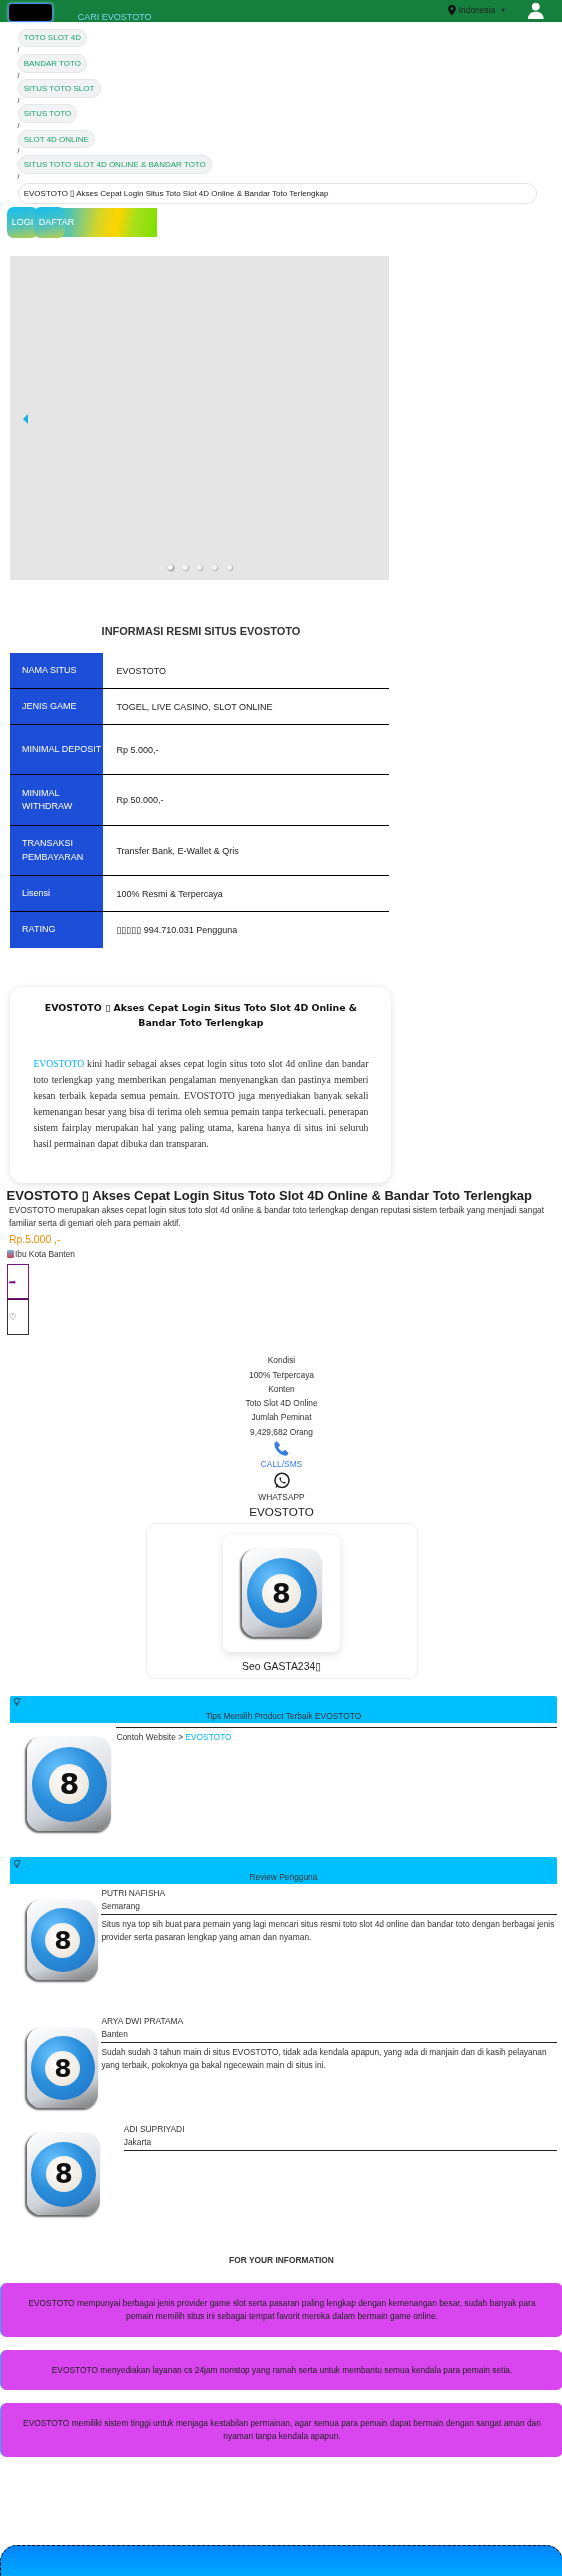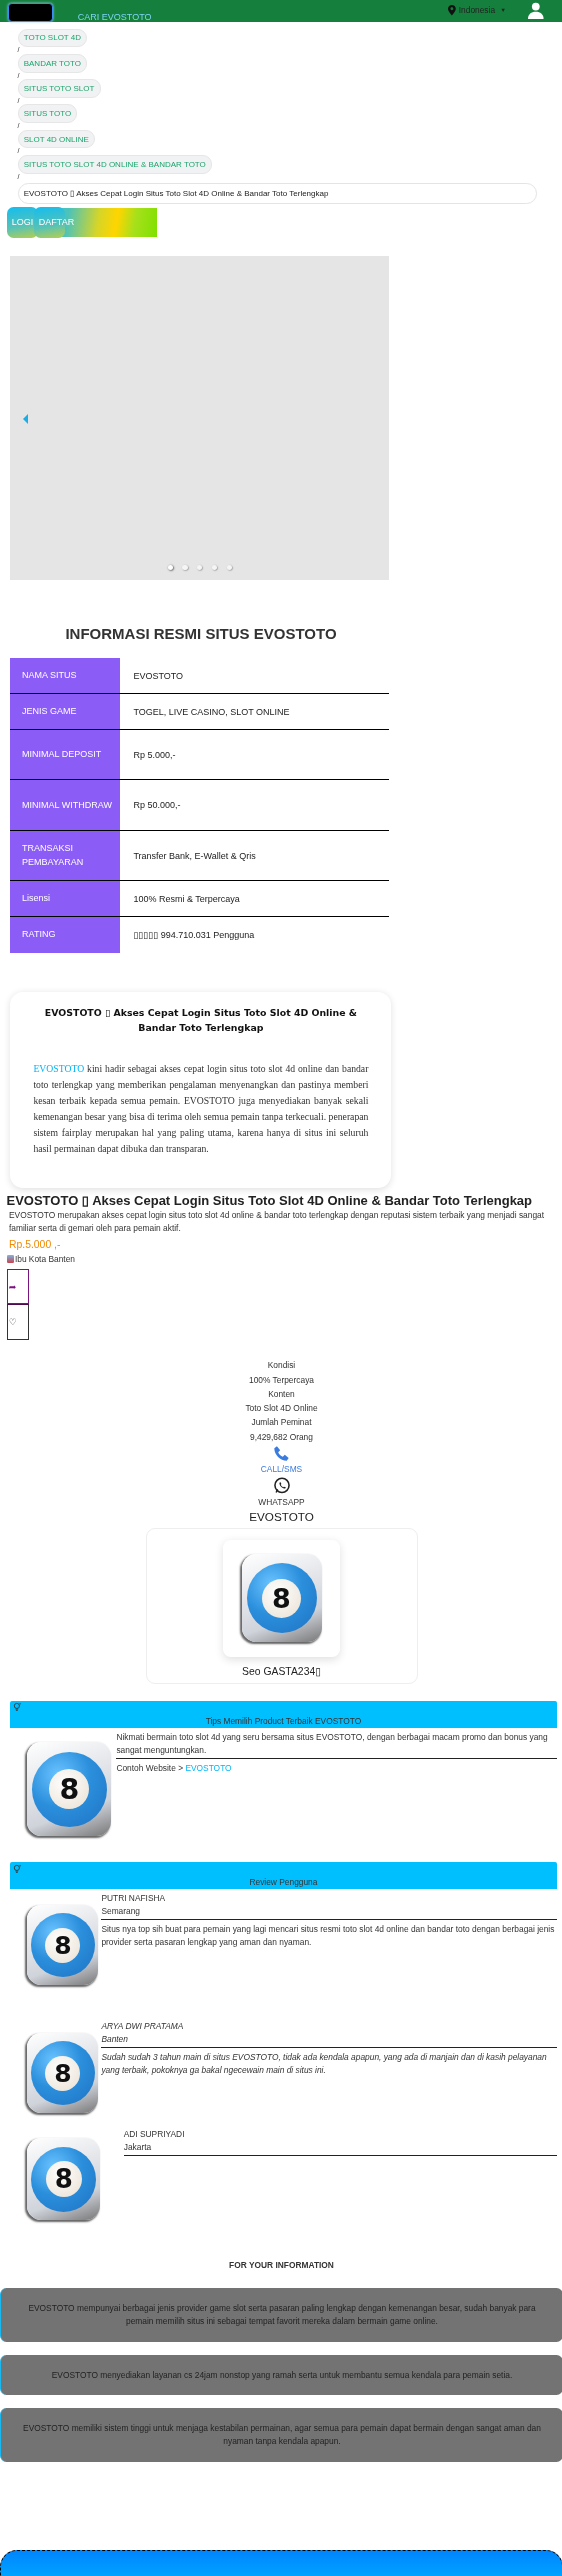--- a/index.html
+++ b/index.html
@@ -18,24 +18,24 @@
   .auth { display: flex; margin: 2.6px 0 0 6.5px; height: 30px; position: relative; width: 150px; }
   .auth .grad { position: absolute; left: 32px; top: 1.3px; width: 118px; height: 28.5px; background: linear-gradient(100deg, #27c4e0 0%, #4ec3b7 25%, #d6d528 50%, #ffd500 65%, #a7e01b 80%, #7fe000 100%); }
   .btn-login, .btn-daftar { position: relative; z-index: 2; height: 31px; border-radius: 6.5px; display: flex; align-items: center; padding-left: 5.2px; color: #fff; font-size: 9px; background: linear-gradient(170deg, #13bdf0 0%, #56c2b7 60%, #b7cf4c 100%); }
   .btn-login { width: 31px; }
   .btn-daftar { width: 31px; margin-left: -3.9px; border-radius: 6.5px; }
   .slider { margin: 19.5px 0 0 10.4px; width: 379px; height: 324px; background: #e5e5e5; position: relative; }
   .arrow-left { position: absolute; left: 13px; top: 158px; width: 0; height: 0; border-top: 5.2px solid transparent; border-bottom: 5.2px solid transparent; border-right: 5.2px solid #1aaee6; }
   .dots { position: absolute; left: 0; right: 0; bottom: 10.4px; display: flex; justify-content: center; gap: 9.7px; }
   .dot { width: 5.2px; height: 5.2px; border-radius: 50%; background: #f5f5f5; box-shadow: 0.6px 0.6px 1.3px #888; }
   .dot.active { background: #fff; box-shadow: 0.6px 0.6px 1.9px #333; }
-  .info-title { text-align: center; margin-top: 45px; font-size: 15px; color: #333; width: 402px; }
+  .info-title { text-align: center; margin-top: 45px; font-size: 11px; color: #333; width: 402px; }
   .info-table { margin: 15.6px 0 0 10.4px; width: 379px; border-collapse: collapse; }
   .info-table td { font-size: 9px; padding: 0; }
-  .info-table td.k { background: #8b5cf6; color: #fff; width: 110px; padding-left: 11.7px; line-height: 13.6px; }
+  .info-table td.k { background: #1d4ed8; color: #fff; width: 93px; padding-left: 11.7px; line-height: 13.6px; }
   .info-table td.v { padding-left: 13px; color: #222; }
   .info-table tr { border-bottom: 0.6px solid #000; }
   .info-table tr:last-child { border-bottom: none; }
   .card { margin: 39px 0 0 10.4px; width: 381px; padding: 13px 23px 31px; border-radius: 13px; box-shadow: 0 1.3px 7.8px rgba(0,0,0,0.12); background: #fff; }
   .card-title { text-align: center; font-weight: bold; font-size: 9.4px; line-height: 15px; color: #111; font-family: "DejaVu Sans", sans-serif; padding: 0 6.5px; }
   .card-body { margin-top: 26px; text-align: justify; font-size: 9.7px; line-height: 16px; color: #333; font-family: Liberation Serif, serif; }
   .card-body .hl { color: #00b6f7; }
   .prod-title { font-size: 13px; color: #222; margin: 5.2px 0 0 6.5px; }
   .prod-desc { font-size: 8.4px; line-height: 13px; color: #333; margin: 1.3px 6.5px 0 9px; }
   .price { color: #f08a00; font-size: 10.4px; margin: 3.9px 0 0 9px; }
@@ -56,21 +56,21 @@
   .ball .inner { border-radius: 50%; background: radial-gradient(circle at 40% 35%, #ffffff, #e8dfd1); display: flex; align-items: center; justify-content: center; font-weight: bold; color: #111; font-family: "DejaVu Sans", sans-serif; }
   .section-bar { margin: 17px 6.5px 0 10.4px; background: #00bfff; border-radius: 1.9px 1.9px 0 0; height: 27px; position: relative; text-align: center; font-size: 8.4px; color: #333; }
   .section-bar .bulb { position: absolute; left: 2.6px; top: 1.3px; width: 9px; height: 10.4px; }
   .section-bar .txt { position: absolute; left: 0; right: 0; bottom: 2.6px; margin-top: 37px; }
   .row { display: flex; margin: 0 6.5px 0 10.4px; }
   .row .avatar-col { width: 106px; padding: 14.3px 0 0 17px; }
   .row .text-col { flex: 1; font-size: 8.4px; color: #333; line-height: 13px; padding-top: 2.6px; }
   .row .text-col hr { border: none; border-top: 0.6px solid #222; margin: 1.3px 0 2.6px; }
   .link { color: #00b6f7; }
   .fyi { text-align: center; font-size: 8.4px; color: #333; margin-top: 25px; }
-  .note { margin: 13px 0 0 0; width: 563px; background: #737373; border-left: 1.9px solid #1ab8f0; border-radius: 6.5px; padding: 3px 13px; text-align: center; font-size: 8.4px; line-height: 13.6px; color: #222; min-height: 54px; display: flex; align-items: center; justify-content: center; }
+  .note { margin: 13px 0 0 0; width: 563px; background: #d946ef; border-left: 1.9px solid #1ab8f0; border-radius: 6.5px; padding: 3px 13px; text-align: center; font-size: 8.4px; line-height: 13.6px; color: #222; min-height: 54px; display: flex; align-items: center; justify-content: center; }
   .bottom-nav { position: relative; margin-top: 88px; height: 108px; border: 0.6px dashed #000; border-radius: 17px 17px 0 0; border-bottom: none; background: linear-gradient(180deg, #0085ff 0%, #00bfff 45%, #0088ff 100%); padding-top: 6.5px; }
 </style>
 </head>
 <body>
 
 <header class="topbar">
   <div class="logo"></div>
   <span class="search-text">CARI EVOSTOTO</span>
   <div class="region">
     <svg viewBox="0 0 12 16">
@@ -216,21 +216,20 @@
 </div>
 <div class="row">
   <div class="avatar-col" style="padding-top:14.3px;">
     <div class="ball" style="width:84px;height:94px;">
       <div class="outer" style="width:75px;height:75px;">
           <div class="inner" style="width:40px;height:40px;font-size:28.5px;">8</div>
         </div>
     </div>
   </div>
   <div class="text-col" style="padding-left:0;">
-    <p>Nikmati bermain toto slot 4d yang seru bersama situs EVOSTOTO, dengan berbagai macam promo dan bonus yang sangat menguntungkan.</p>
     <hr>
     <p><span>Contoh Website &gt; </span><a class="link">EVOSTOTO</a></p>
   </div>
 </div>
 
 <div class="section-bar" style="margin-top:26px;">
   <svg class="bulb" viewBox="0 0 14 16">
       <circle cx="6" cy="6" r="4" fill="none" stroke="#333" stroke-width="1.3"></circle>
       <path d="M4 11h4M4.5 13h3" stroke="#333" stroke-width="1.3"></path>
       <path d="M11 1l.5 1.2L13 2.5l-1.2.6L11 4.3l-.5-1.2L9 2.5l1.5-.3z" fill="#333"></path>
@@ -255,21 +254,21 @@
 </div>
 
 <div class="row" style="height:108px;">
   <div class="avatar-col" style="width:91px;padding-top:15.6px;">
     <div class="ball" style="width:71px;height:80px;">
       <div class="outer" style="width:64px;height:64px;">
           <div class="inner" style="width:35px;height:35px;font-size:25px;">8</div>
         </div>
     </div>
   </div>
-  <div class="text-col" style="padding-left:0;font-style:italic;">
+  <div class="text-col" style="padding-left:0;">
     <p>ARYA DWI PRATAMA</p>
     <p>Banten</p>
     <hr>
     <p>Sudah sudah 3 tahun main di situs EVOSTOTO, tidak ada kendala apapun, yang ada di manjain dan di kasih pelayanan yang terbaik, pokoknya ga bakal ngecewain main di situs ini.</p>
   </div>
 </div>
 
 <div class="row" style="height:110px;">
   <div class="avatar-col" style="width:99px;padding-top:13px;">
     <div class="ball" style="width:73px;height:82px;">

